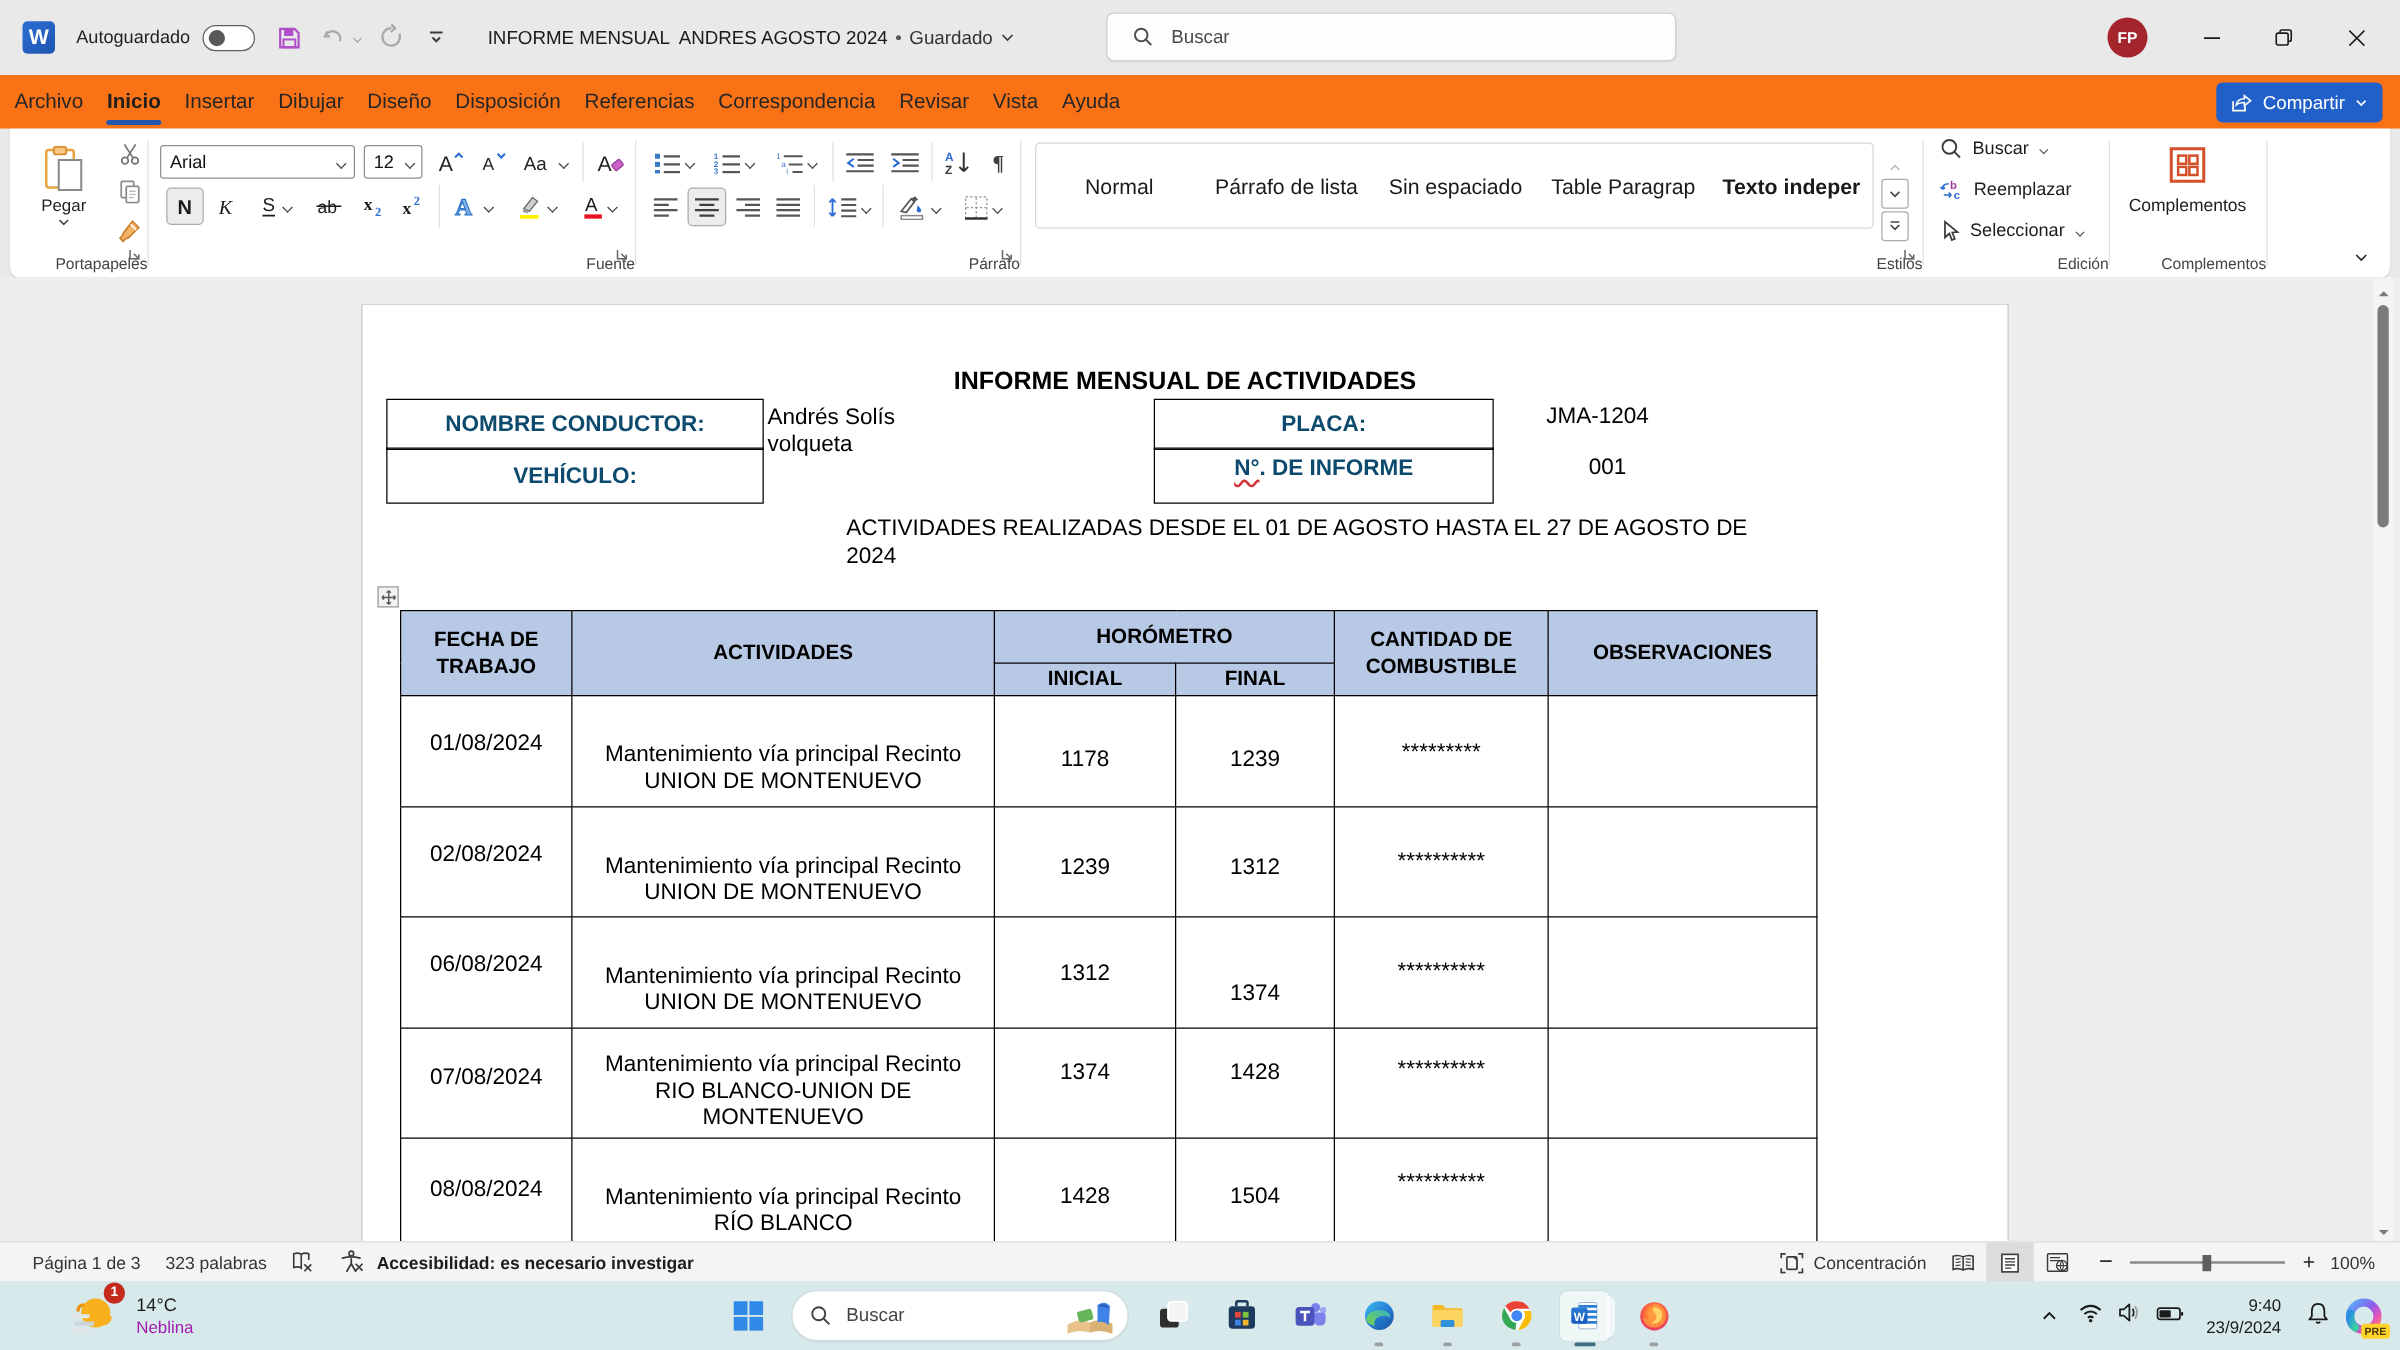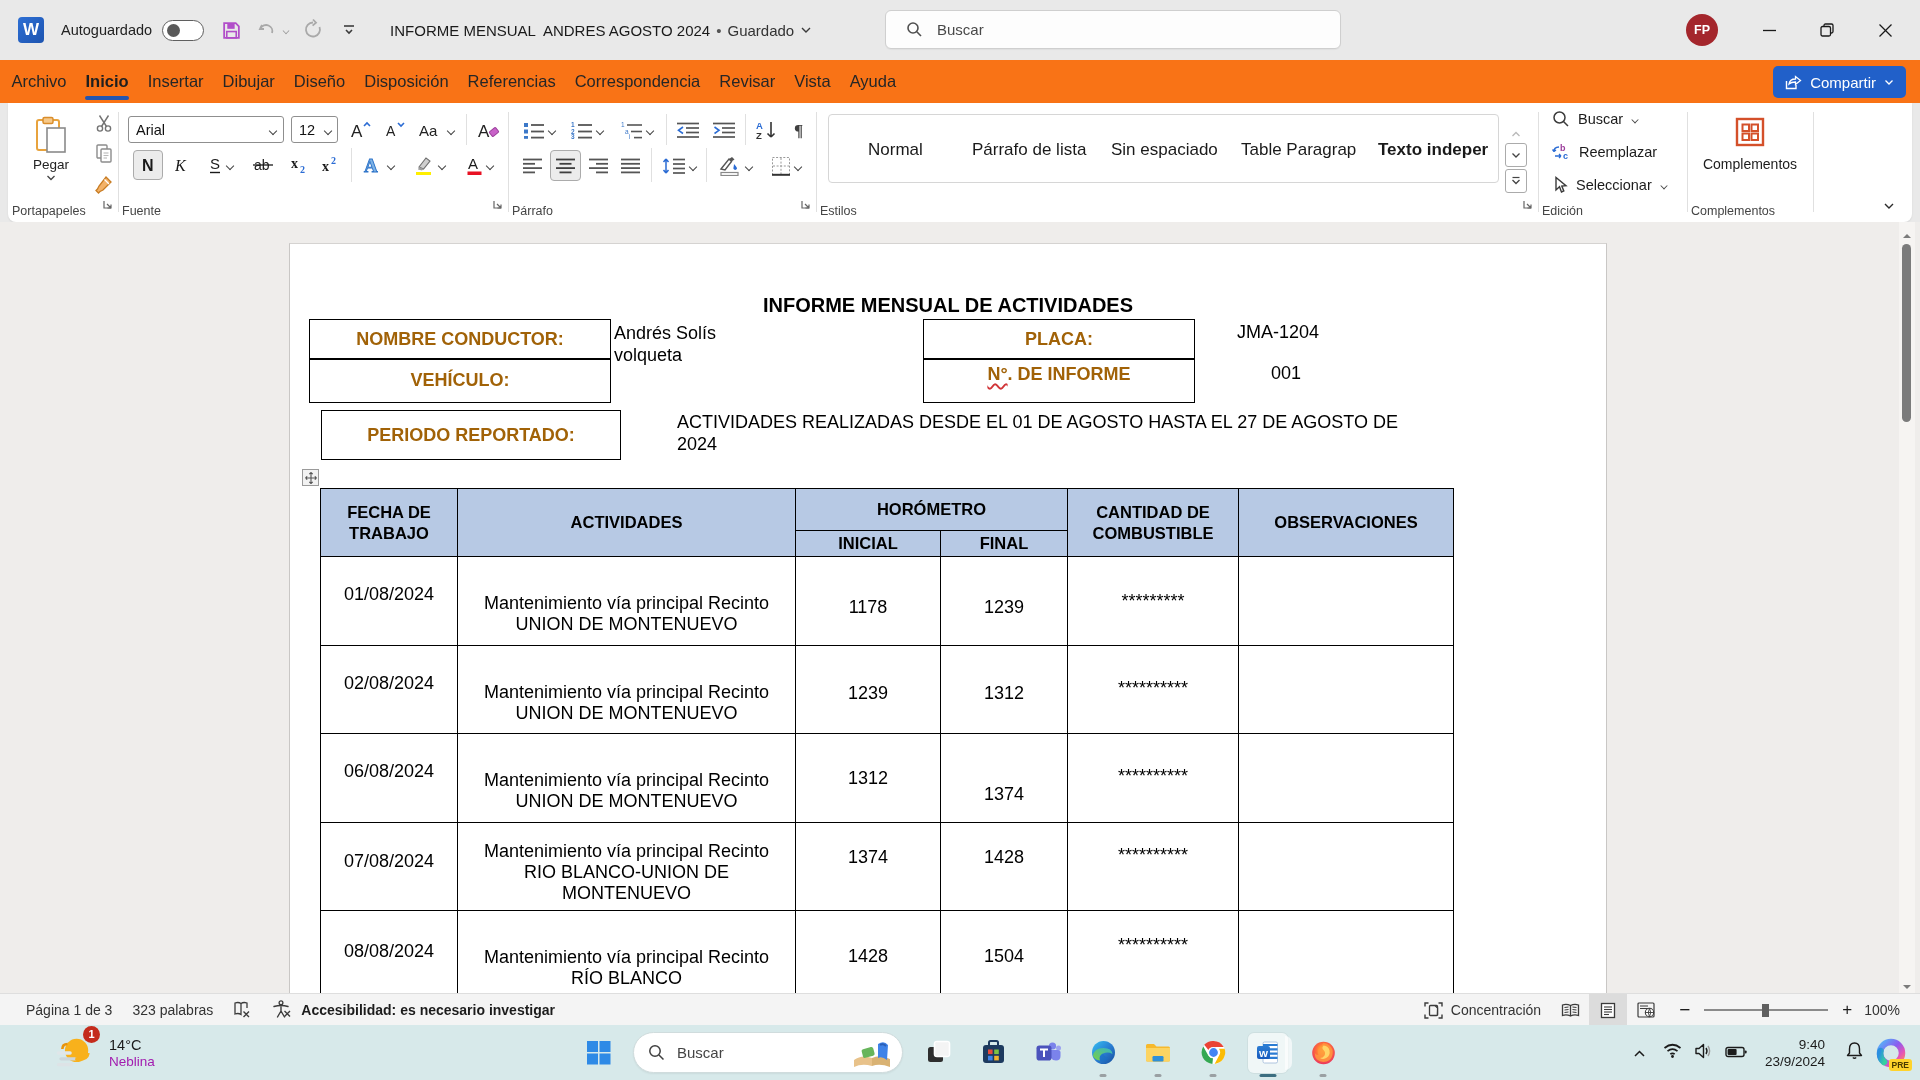--- a/index.html
+++ b/index.html
@@ -27,21 +27,21 @@
 .mtab { font-size:16.5px; color:#262626; padding:0 9.5px; height:43px; display:flex; align-items:center; position:relative; }
 .mtab:first-child { margin-left:2px; }
 .mtab.active { font-weight:bold; color:#1f1f1f; }
 .mtab.active::after { content:""; position:absolute; left:9px; right:9px; bottom:3px; height:4px; border-radius:2px; background:#2456b0; }
 .share-btn { position:absolute; right:14px; top:6px; height:32px; background:#2160c9; border-radius:5px; color:#fff; font-size:15px; display:flex; align-items:center; padding:0 12px; gap:8px; }
 
 
 .ribbon-wrap { height:119px; position:relative; flex:0 0 auto; background:#e9e9e9; }
 .ribbon { position:absolute; left:8px; right:8px; top:0; height:119px; background:#ffffff; border-radius:0 0 8px 8px; box-shadow:0 1px 2px rgba(0,0,0,.08); }
 .rgroup { position:absolute; top:0; height:100%; }
-.rgroup .glabel { position:absolute; bottom:4px; left:4px; right:0; text-align:left; font-size:12.5px; color:#444; }
+.rgroup .glabel { position:absolute; bottom:4px; left:4px; right:0; text-align:right; font-size:12.5px; color:#444; }
 .rgroup .launcher { position:absolute; bottom:7px; right:4px; }
 .rsep { position:absolute; top:9px; width:1px; background:#e0e0e0; height:100px; }
 .rbtn { display:flex; align-items:center; justify-content:center; border-radius:4px; position:absolute; }
 .rbtn.boxed { border:1px solid #ababab; background:#ececec; }
 .chev { display:inline-block; width:8px; height:8px; position:relative; }
 .chev::before { content:""; position:absolute; left:1px; top:2px; width:5px; height:5px; border-right:1.6px solid #444; border-bottom:1.6px solid #444; transform:rotate(45deg); transform-origin:center; }
 .combo { border:1px solid #8f8f8f; border-radius:3px; background:#fff; display:flex; align-items:center; position:absolute; font-size:14.5px; color:#111; }
 .combo .cv { flex:1; padding-left:7px; }
 .fmt-small { position:absolute; left:84px; width:24px; height:24px; }
 .pegal { font-size:13.5px; color:#222; margin-top:3px; }
@@ -55,21 +55,21 @@
 .ed-item { position:absolute; left:14px; display:flex; align-items:center; gap:8px; font-size:14.5px; color:#1c1c1c; }
 
 .docarea { height:771px; background:#efedeb; position:relative; flex:0 0 auto; overflow:hidden; }
 .page { position:absolute; left:289px; top:21px; width:1318px; height:900px; background:#fff; border:1px solid #c9c7c5; border-top:1px solid #d5d3d1; }
 .vscroll { position:absolute; right:5px; top:0px; width:16px; bottom:0; background:#f6f4f2; }
 .vscroll .arr { position:absolute; left:3px; width:10px; height:10px; }
 .vthumb { position:absolute; left:3px; top:22px; width:9px; height:178px; border-radius:5px; background:#7b7b7b; }
 
 .doc-title { }
 .dtitle { position:absolute; left:0; width:100%; text-align:center; top:50px; font-size:20px; font-weight:bold; color:#000; }
-.fbox { position:absolute; border:1.6px solid #000; display:flex; align-items:center; justify-content:center; font-weight:bold; font-size:18px; color:#a16207; text-align:center; }
+.fbox { position:absolute; border:1.6px solid #000; display:flex; align-items:center; justify-content:center; font-weight:bold; font-size:18px; color:#0c4a6e; text-align:center; }
 .fval { position:absolute; font-size:18px; color:#000; }
 .squig { text-decoration:underline wavy #d13438 1.5px; text-underline-offset:3px; }
 .movehandle { position:absolute; left:12px; top:225px; width:17px; height:17px; border:1px solid #9a9a9a; background:#f2f2f2; display:flex; align-items:center; justify-content:center; }
 
 .dtable { position:absolute; left:30px; top:244px; width:1133px; border-collapse:collapse; table-layout:fixed; }
 .dtable td { border:1.4px solid #000; font-size:18px; color:#000; text-align:center; vertical-align:top; padding:2px 6px; line-height:21px; }
 .dtable td.hdr { background:#b7c9e4; font-weight:bold; font-size:16.5px; vertical-align:middle; line-height:21px; }
 .dtable .act { line-height:21px; }
 .dtable .stars { letter-spacing:0; }
 
@@ -592,23 +592,20 @@
         </div>
       <div class="fbox" style="left:633px;top:114px;width:272px;height:45px;align-items:flex-start;padding-top:5px;">
         <span><span class="squig">N°</span><span>. DE INFORME</span></span>
       </div>
       <div class="fval" style="left:947px;top:78px;">
         <span>JMA-1204</span>
       </div>
       <div class="fval" style="left:981px;top:119px;">
         <span>001</span>
       </div>
-      <div class="fbox" style="left:31px;top:166px;width:300px;height:50px;">
-          <span>PERIODO REPORTADO:</span>
-        </div>
       <div class="fval" style="left:387px;top:167px;width:750px;line-height:22px;">
         <span>ACTIVIDADES REALIZADAS DESDE EL 01 DE AGOSTO HASTA EL 27 DE AGOSTO DE 2024</span>
       </div>
 
       <div class="movehandle">
         <svg width="12" height="12" viewBox="0 0 12 12">
             <path d="M6 0.5 L6 11.5 M0.5 6 L11.5 6 M6 0.5 L4.3 2.2 M6 0.5 L7.7 2.2 M6 11.5 L4.3 9.8 M6 11.5 L7.7 9.8 M0.5 6 L2.2 4.3 M0.5 6 L2.2 7.7 M11.5 6 L9.8 4.3 M11.5 6 L9.8 7.7" stroke="#555" stroke-width="1.1" fill="none"></path>
           </svg>
       </div>
 

